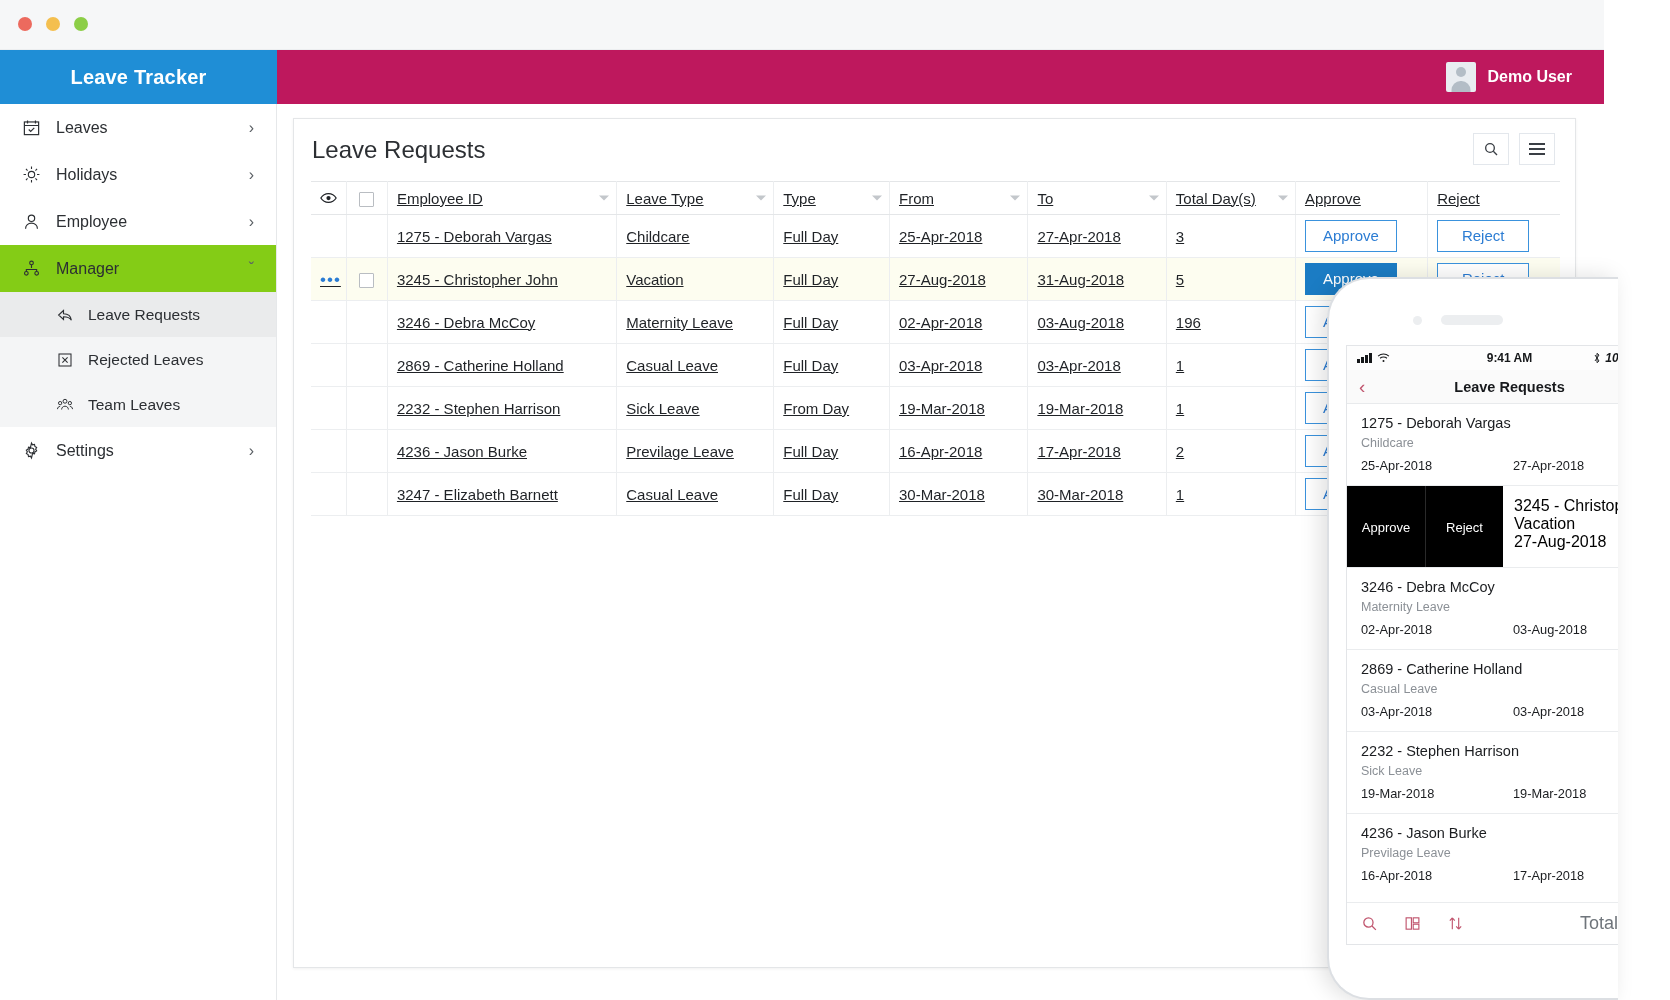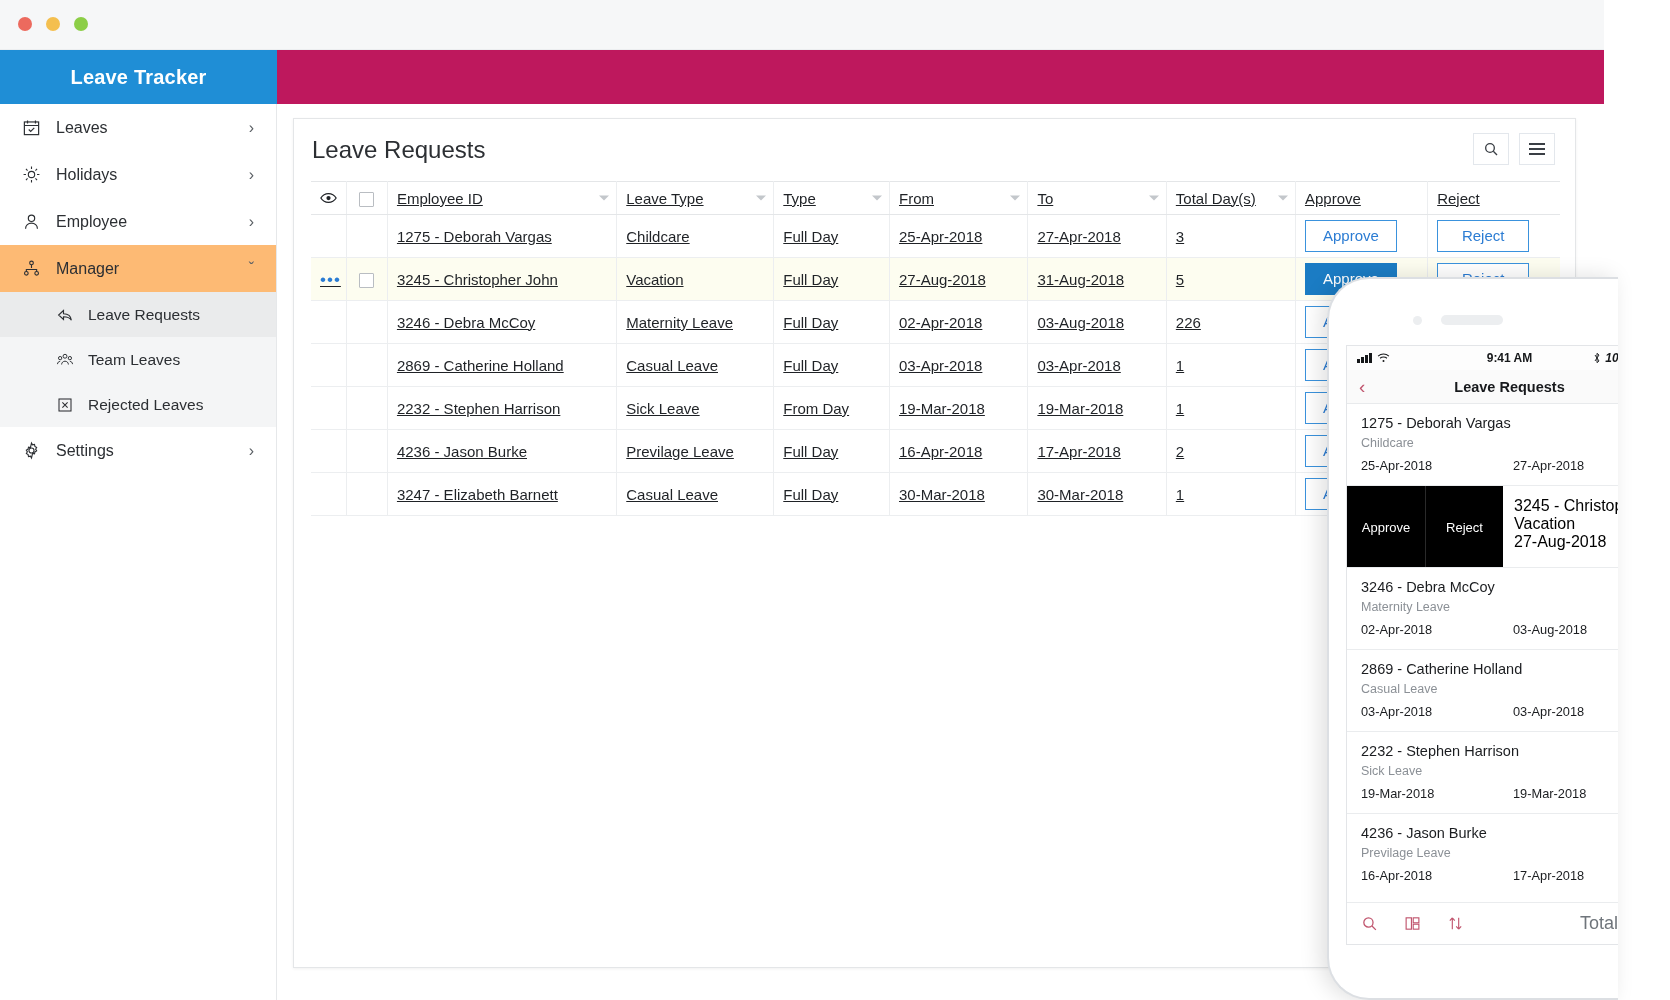--- a/index.html
+++ b/index.html
@@ -94,21 +94,21 @@
     width: 26px; height: 22px;
     display: inline-flex; align-items: center; justify-content: flex-start;
     margin-right: 8px;
     color: #2c2f33;
   }
   .nav-item .chev {
     position: absolute; right: 22px; top: 50%;
     transform: translateY(-50%);
     color: #5c6166;
   }
-  .nav-item.expanded { background: #fdba74; }
+  .nav-item.expanded { background: #84cc16; }
   .sub-wrap { background: #f4f5f6; }
   .sub-item {
     height: 45px;
     display: flex; align-items: center;
     padding-left: 56px;
     font-size: 15.5px;
     color: #2c2f33;
     cursor: pointer;
   }
   .sub-item .sub-ico { width: 26px; display: inline-flex; align-items: center; margin-right: 6px; }
@@ -371,20 +371,27 @@
     <div class="titlebar">
       <div class="dots">
         <span class="dot red"></span>
         <span class="dot yellow"></span>
         <span class="dot green"></span>
       </div>
     </div>
 
     <div class="appbar">
       <div class="brand">Leave Tracker</div>
+      <div class="user-block">
+        <span class="avatar">
+          <span class="head"></span>
+            <span class="body"></span>
+        </span>
+        <span class="user-name">Demo User</span>
+      </div>
     </div>
 
     <div class="sidebar">
 
 
       <div class="nav-item">
         <span class="nav-ico">
           <svg width="19" height="19" viewBox="0 0 24 24" fill="none" stroke="#2c2f33" stroke-width="1.5">
             <rect x="3" y="5" width="18" height="16"></rect>
               <path d="M7 3v4M17 3v4M3 9.5h18"></path>
@@ -431,41 +438,41 @@
       </div>
 
       <div class="sub-wrap">
         <div class="sub-item active">
           <span class="sub-ico">
             <svg width="18" height="18" viewBox="0 0 24 24" fill="none" stroke="#2c2f33" stroke-width="1.5">
               <path d="M10 6L3.5 12 10 18v-3.6c5 0 8.5 1.4 10.5 4.6-.6-5.4-4-8.4-10.5-8.6V6z"></path>
             </svg>
           </span>
           <span>Leave Requests</span>
+        </div>
+        <div class="sub-item">
+          <span class="sub-ico">
+            <svg width="18" height="18" viewBox="0 0 24 24" fill="none" stroke="#2c2f33" stroke-width="1.4">
+              <rect x="4" y="4" width="16" height="16"></rect>
+                <path d="M8.5 8.5l7 7M15.5 8.5l-7 7"></path>
+            </svg>
+          </span>
+          <span>Rejected Leaves</span>
         </div>
         <div class="sub-item">
           <span class="sub-ico">
             <svg width="18" height="18" viewBox="0 0 24 24" fill="none" stroke="#2c2f33" stroke-width="1.3">
               <circle cx="12" cy="7" r="2.6"></circle>
                 <circle cx="5.5" cy="9.5" r="2.2"></circle>
                 <circle cx="18.5" cy="9.5" r="2.2"></circle>
               <path d="M7.5 18c0-2.6 2-4.4 4.5-4.4s4.5 1.8 4.5 4.4"></path>
                 <path d="M2 17.5c0-2.2 1.6-3.6 3.5-3.6M22 17.5c0-2.2-1.6-3.6-3.5-3.6"></path>
             </svg>
           </span>
           <span>Team Leaves</span>
-        </div>
-        <div class="sub-item">
-          <span class="sub-ico">
-            <svg width="18" height="18" viewBox="0 0 24 24" fill="none" stroke="#2c2f33" stroke-width="1.4">
-              <rect x="4" y="4" width="16" height="16"></rect>
-                <path d="M8.5 8.5l7 7M15.5 8.5l-7 7"></path>
-            </svg>
-          </span>
-          <span>Rejected Leaves</span>
         </div>
       </div>
 
       <div class="nav-item">
         <span class="nav-ico">
           <svg width="19" height="19" viewBox="0 0 24 24" fill="none" stroke="#2c2f33" stroke-width="1.4">
             <circle cx="12" cy="12" r="3.2"></circle>
             <path d="M12 2.6l1.3 2.2 2.5-.5.5 2.5 2.2 1.3-1.3 2.2 1.3 2.2-2.2 1.3-.5 2.5-2.5-.5L12 21.4l-1.3-2.2-2.5.5-.5-2.5-2.2-1.3 1.3-2.2-1.3-2.2 2.2-1.3.5-2.5 2.5.5z"></path>
           </svg>
         </span>
@@ -597,21 +604,21 @@
             </tr>
 
             <tr>
               <td></td>
               <td></td>
               <td>3246 - Debra McCoy</td>
               <td>Maternity Leave</td>
               <td>Full Day</td>
               <td>02-Apr-2018</td>
               <td>03-Aug-2018</td>
-              <td>226</td>
+              <td>196</td>
               <td>
                 <span class="btn-outline">Approve</span>
               </td>
               <td style="border-right:none">
                 <span class="btn-outline">Reject</span>
               </td>
             </tr>
 
             <tr>
               <td></td>

